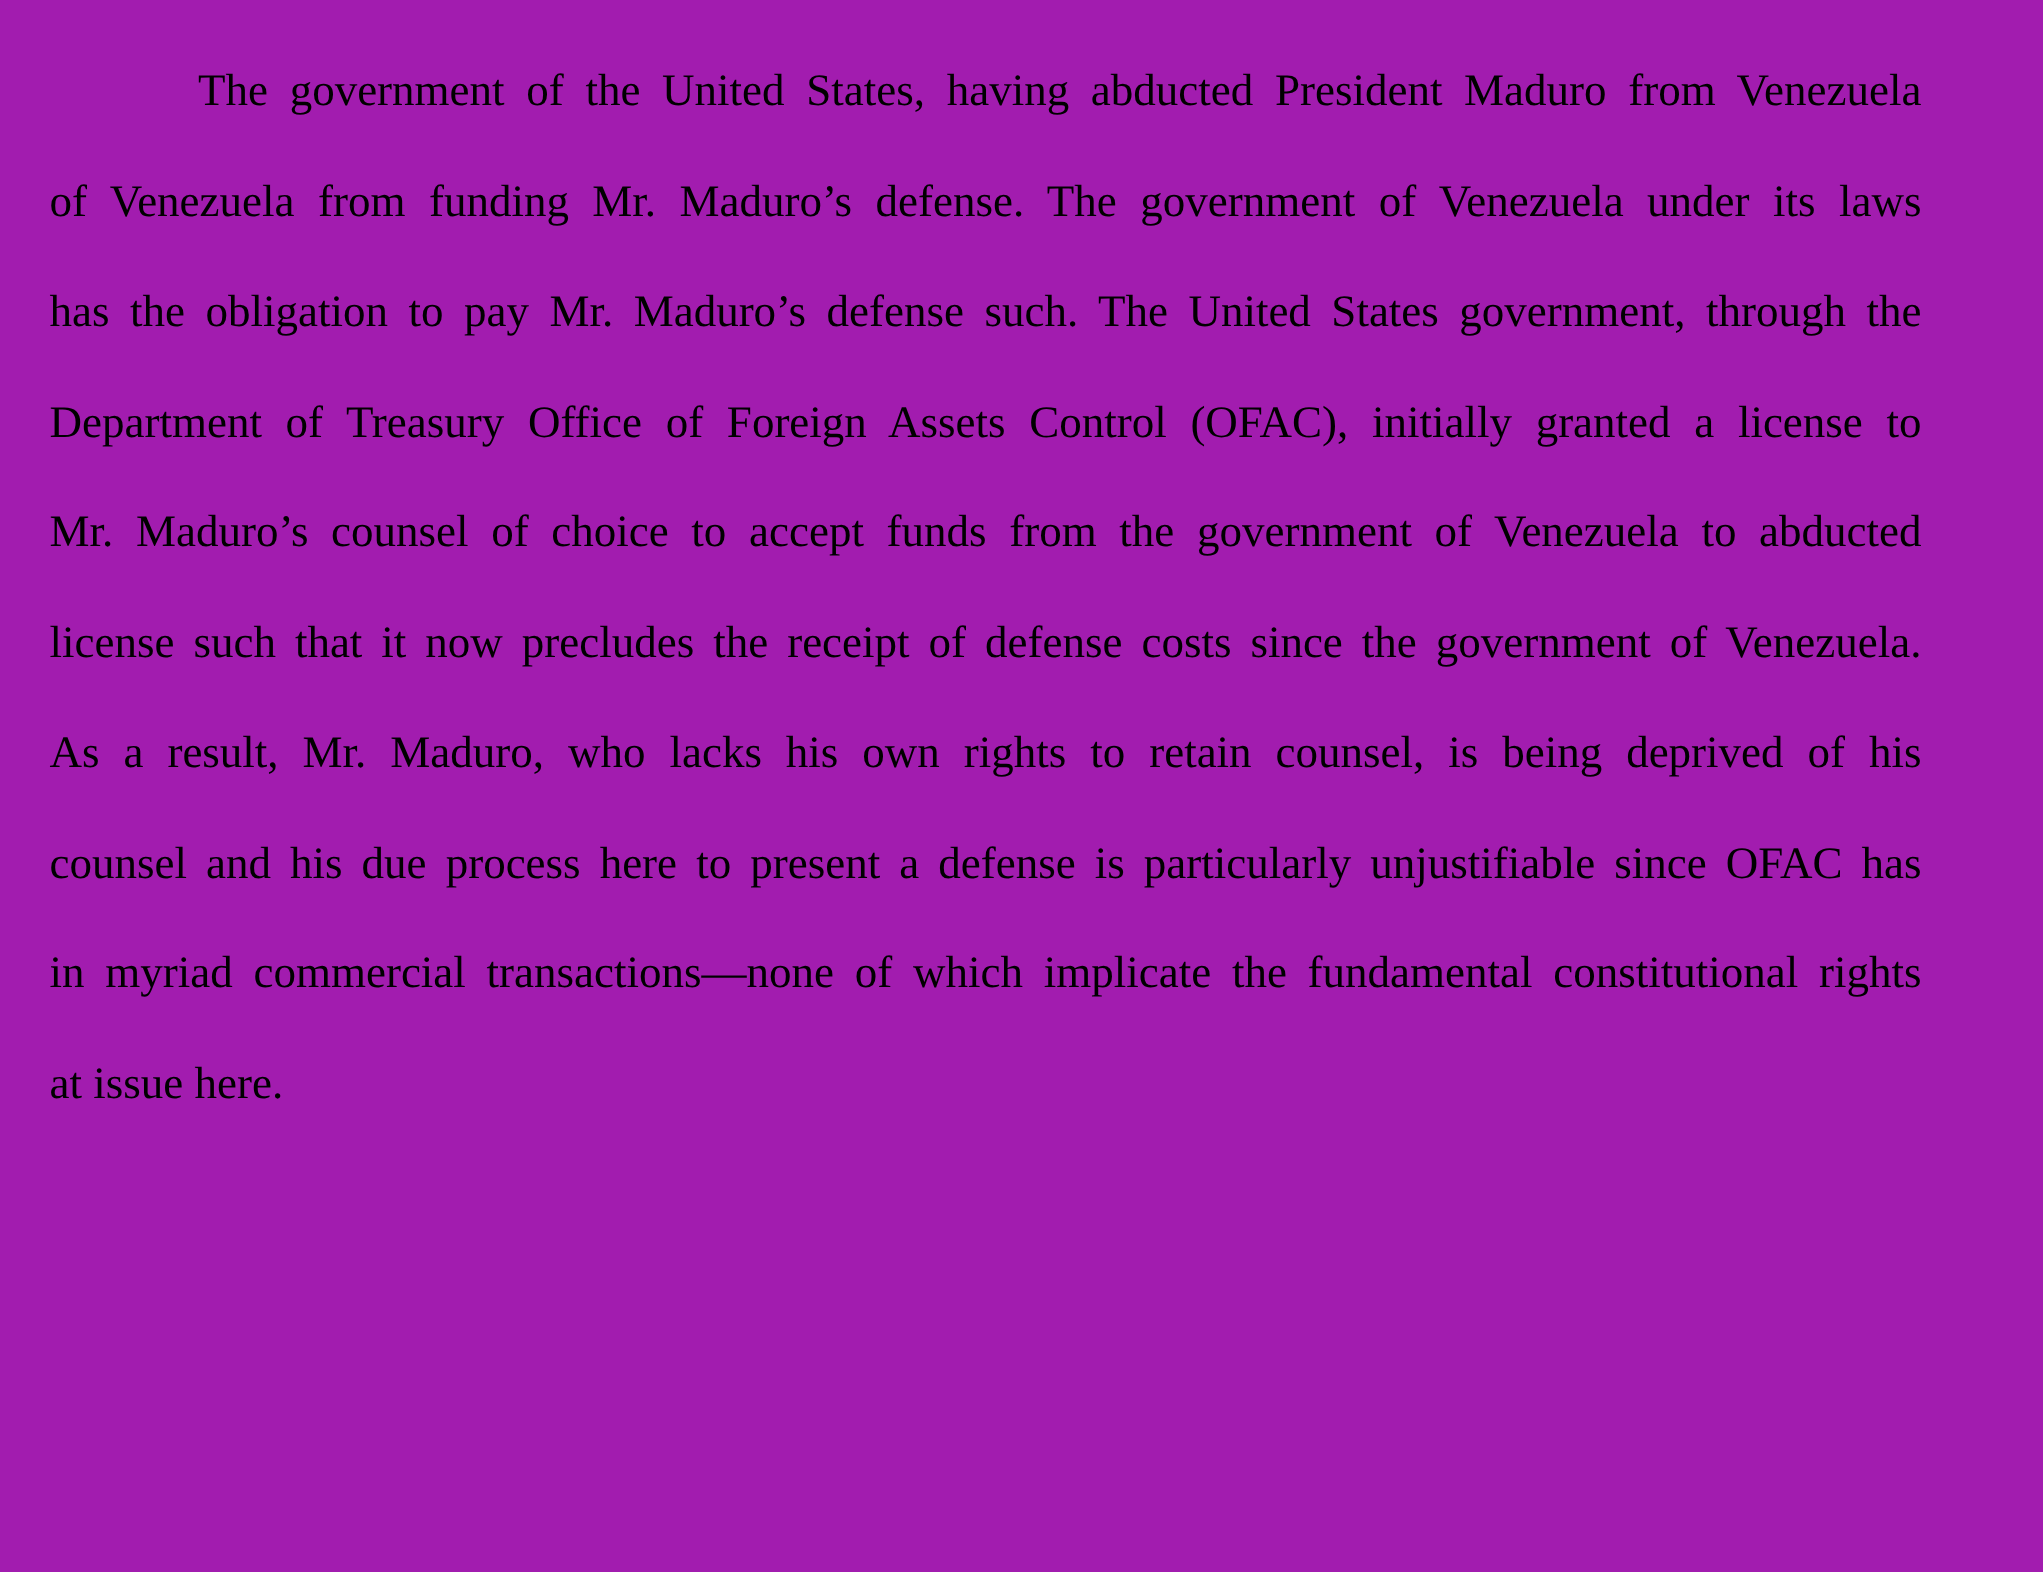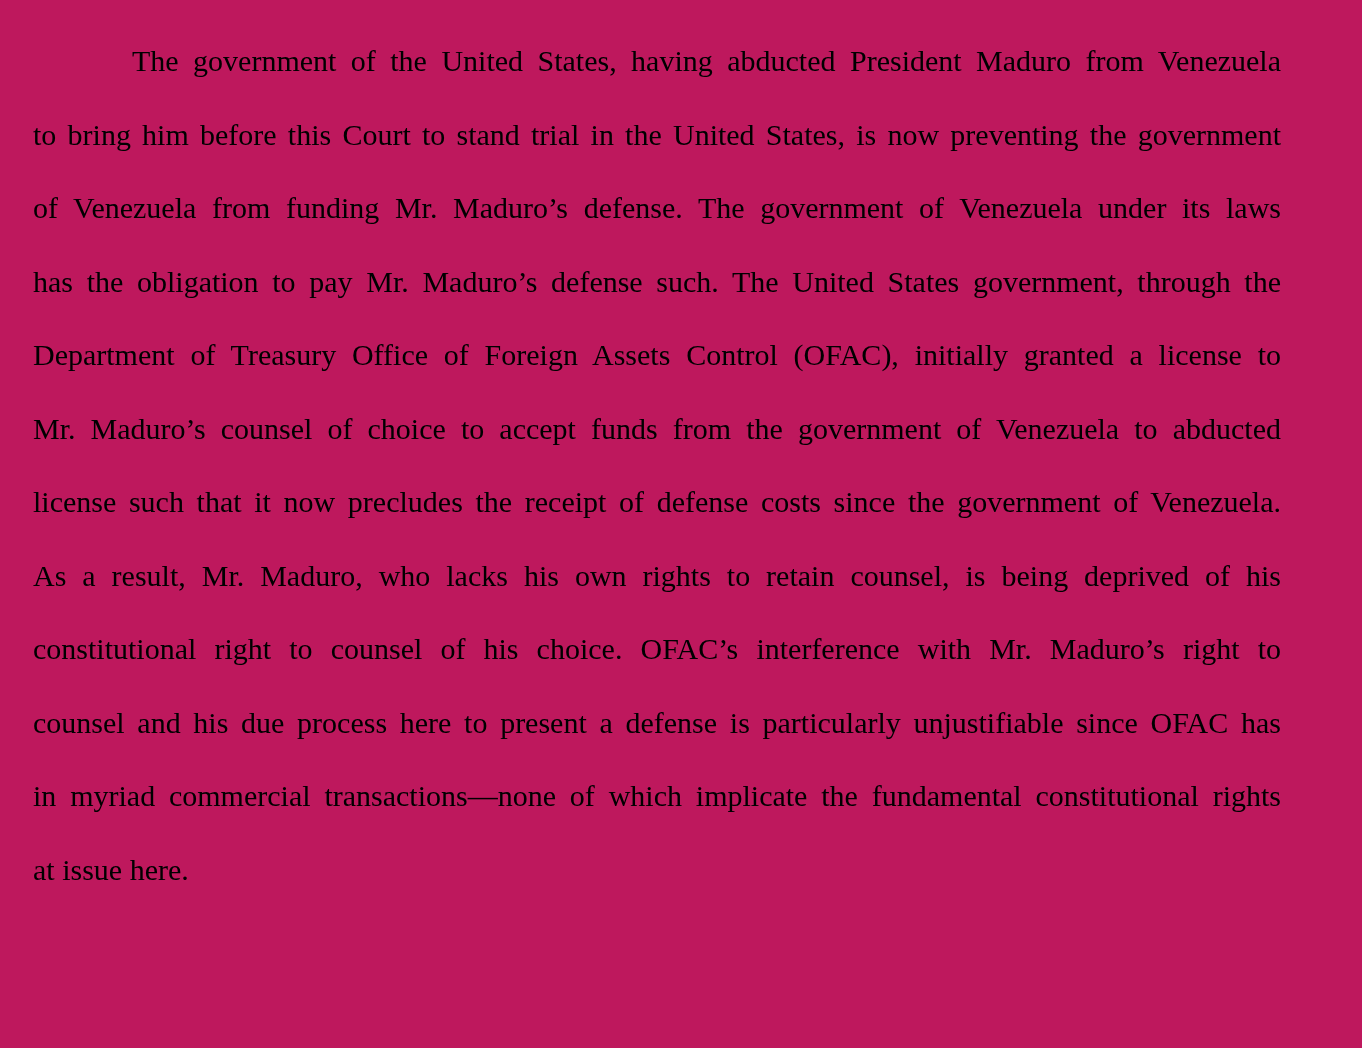--- a/index.html
+++ b/index.html
@@ -12,21 +12,21 @@
     height: 1048px;
     overflow: hidden;
     font-family: "Liberation Serif", "DejaVu Serif", serif;
     color: #000000;
   }
   .page {
     box-sizing: border-box;
     width: 1362px;
     height: 1048px;
     padding: 24px 81px 0 33px;
-    background: #be185d;
+    background: #a21caf;
   }
   .line {
     font-size: 30px;
     line-height: 73.5px;
     height: 73.5px;
     white-space: nowrap;
     text-align: justify;
     text-align-last: justify;
     text-justify: inter-word;
     overflow: hidden;
@@ -38,25 +38,23 @@
     text-align: left;
     text-align-last: left;
   }
 </style>
 </head>
 <body>
 
 <div class="page">
   <div class="paragraph">
     <div class="line indent">The government of the United States, having abducted President Maduro from Venezuela</div>
-    <div class="line">to bring him before this Court to stand trial in the United States, is now preventing the government</div>
     <div class="line">of Venezuela from funding Mr. Maduro’s defense. The government of Venezuela under its laws</div>
     <div class="line">has the obligation to pay Mr. Maduro’s defense such. The United States government, through the</div>
     <div class="line">Department of Treasury Office of Foreign Assets Control (OFAC), initially granted a license to</div>
     <div class="line">Mr. Maduro’s counsel of choice to accept funds from the government of Venezuela to abducted</div>
     <div class="line">license such that it now precludes the receipt of defense costs since the government of Venezuela.</div>
     <div class="line">As a result, Mr. Maduro, who lacks his own rights to retain counsel, is being deprived of his</div>
-    <div class="line">constitutional right to counsel of his choice. OFAC’s interference with Mr. Maduro’s right to</div>
     <div class="line">counsel and his due process here to present a defense is particularly unjustifiable since OFAC has</div>
     <div class="line">in myriad commercial transactions—none of which implicate the fundamental constitutional rights</div>
     <div class="line last">at issue here.</div>
   </div>
 </div>
 
 </body></html>

